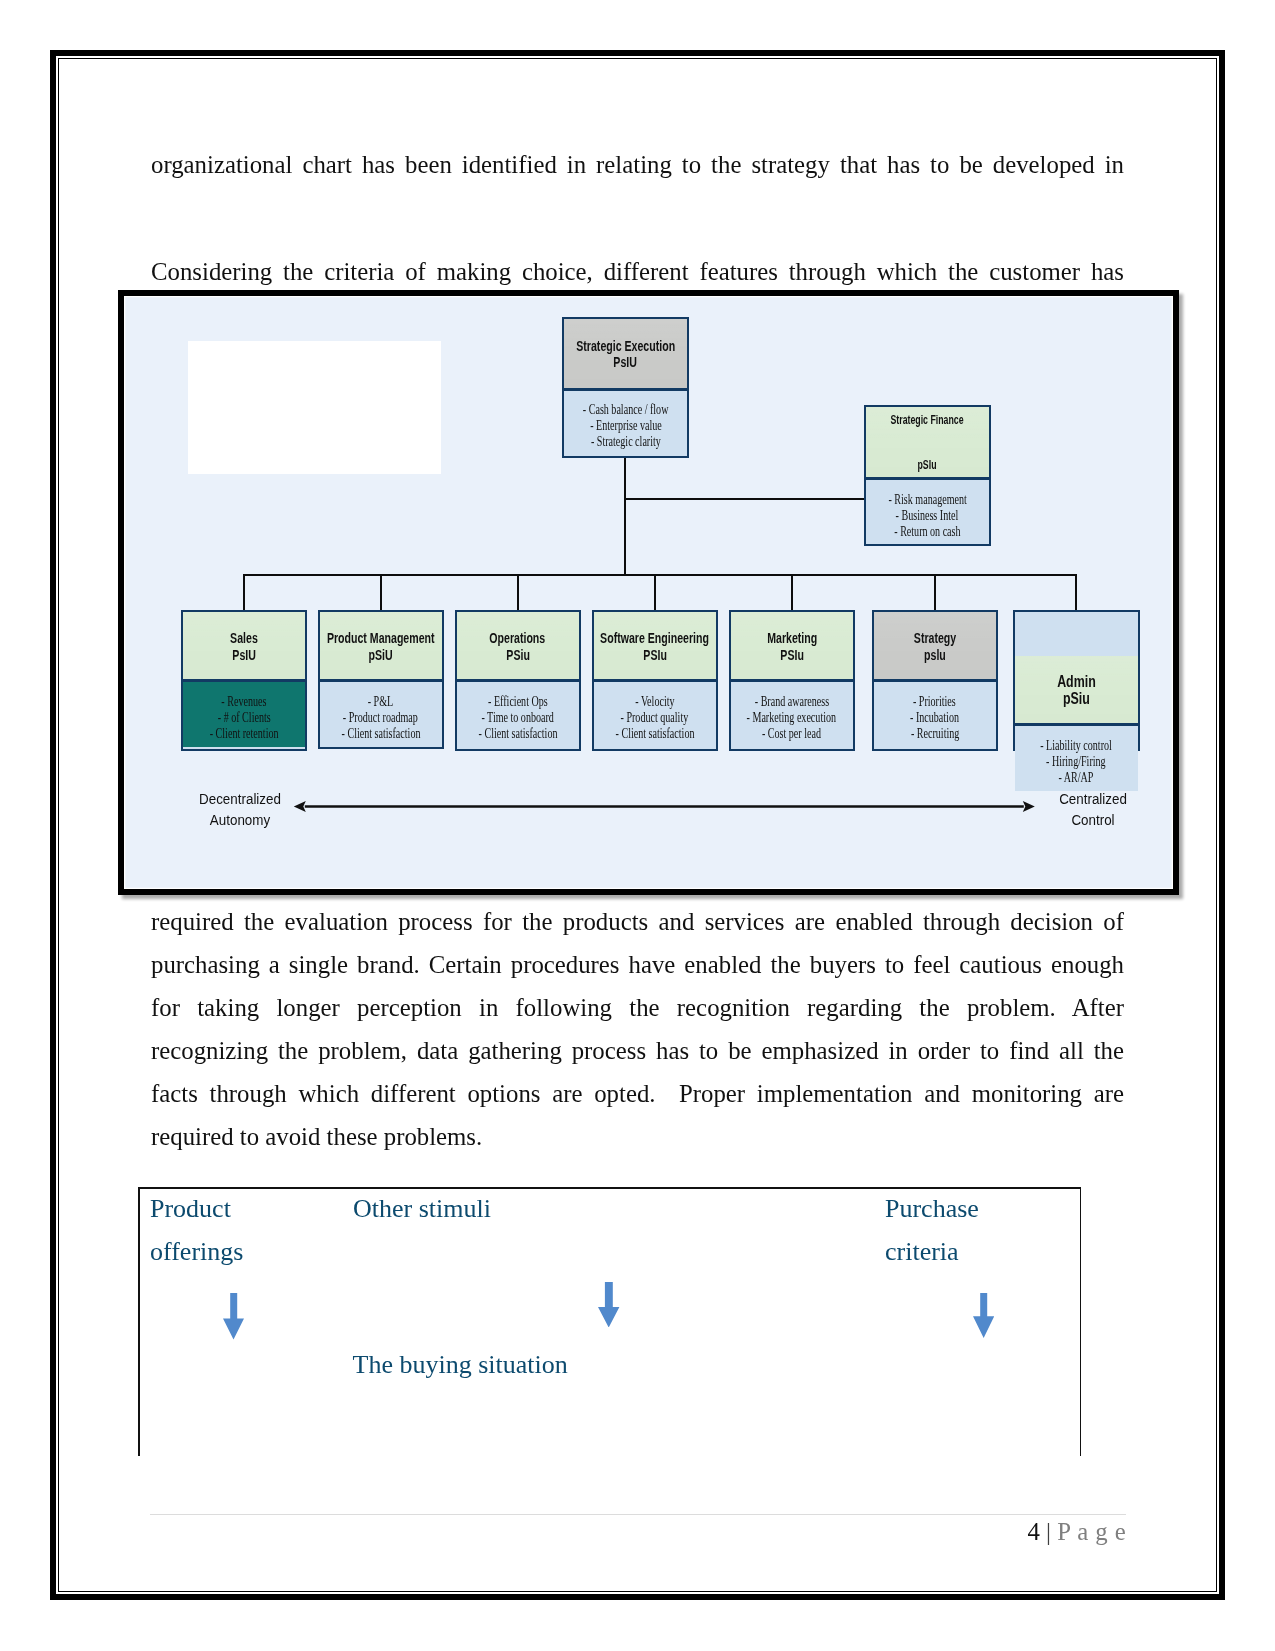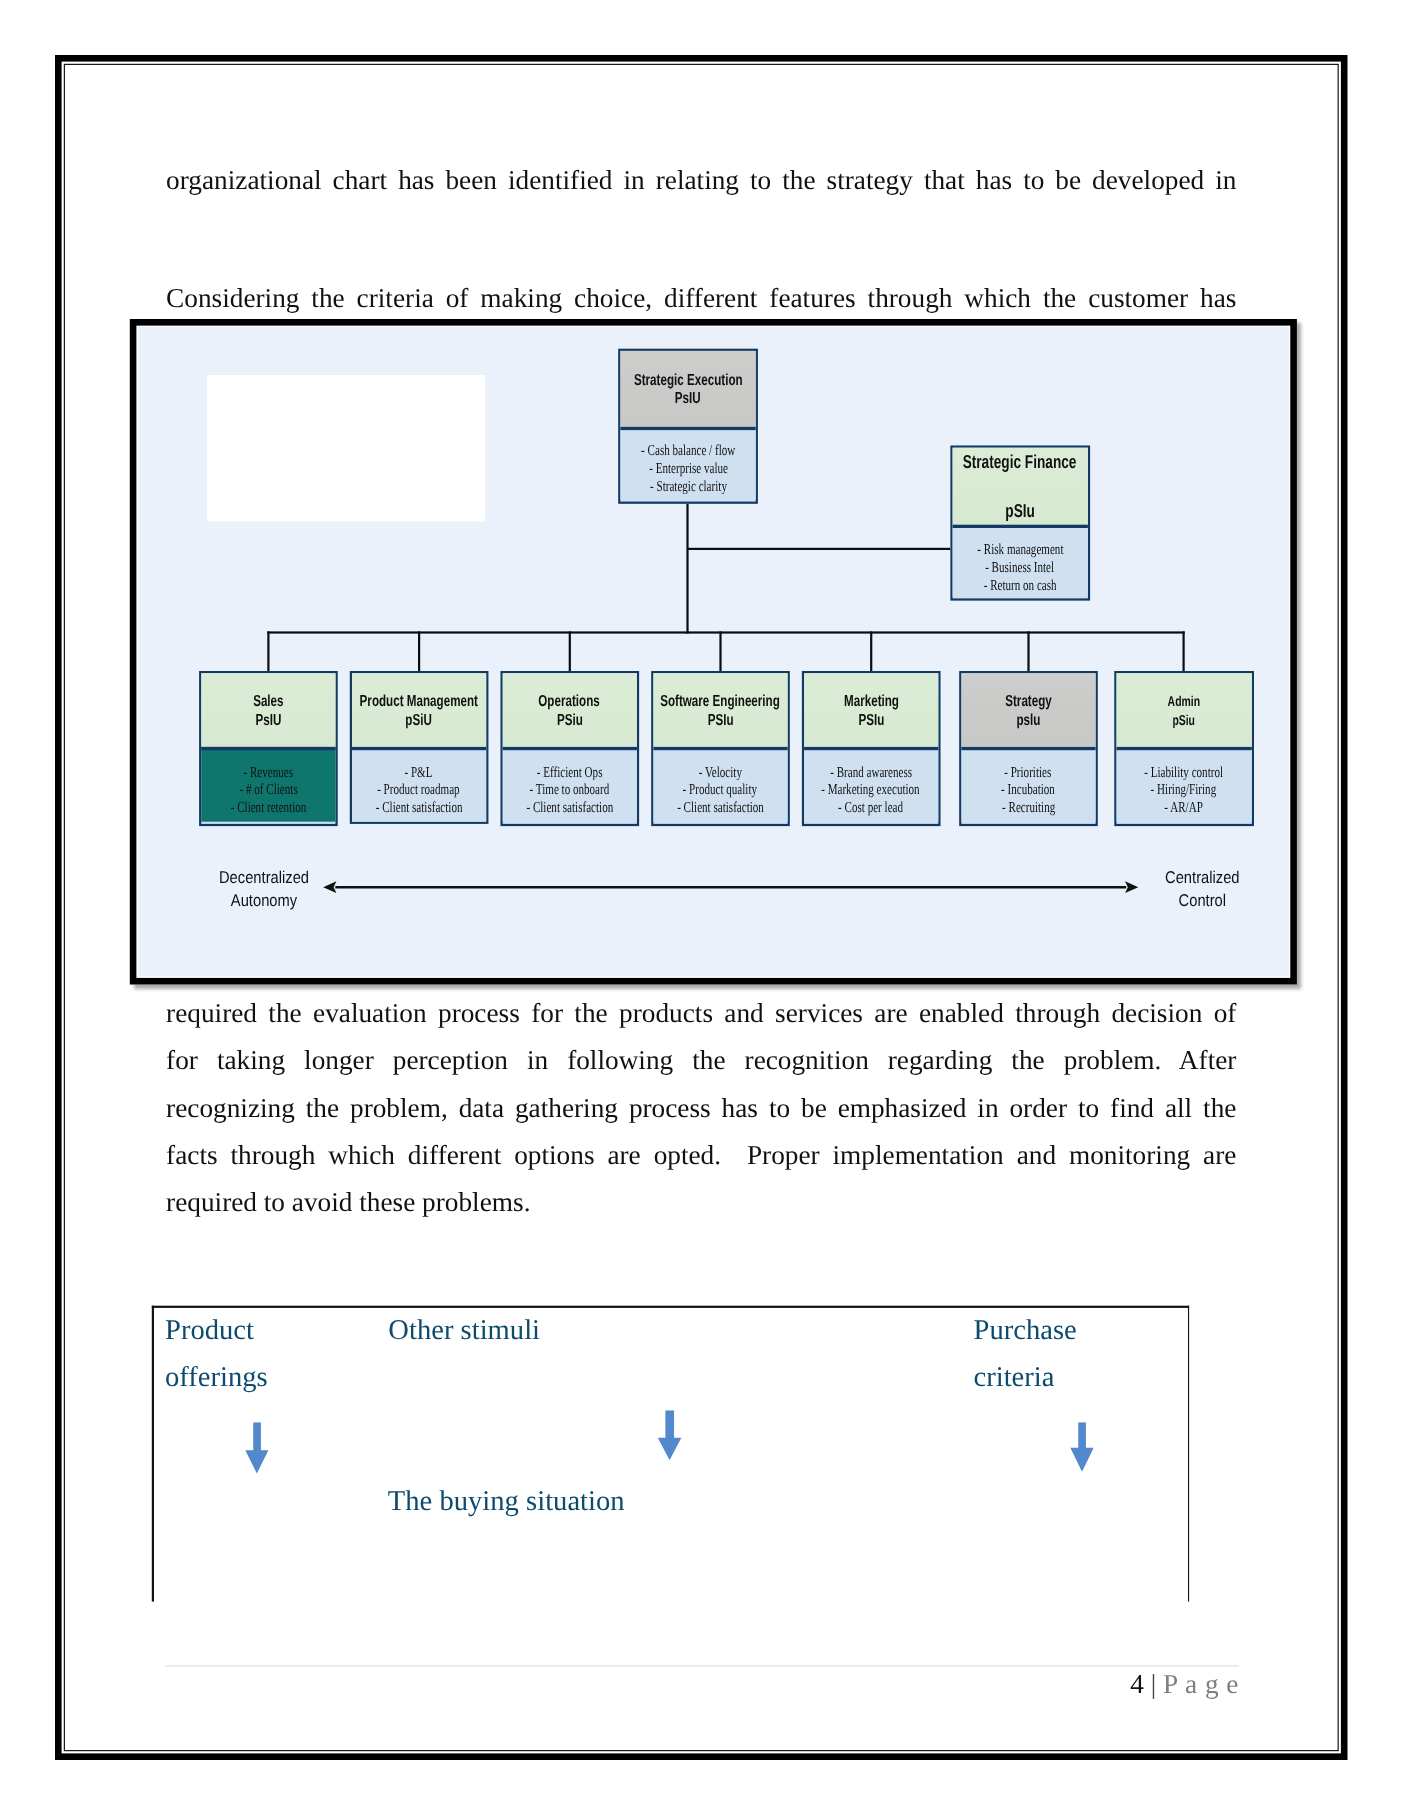--- a/index.html
+++ b/index.html
@@ -83,21 +83,21 @@
             <span>Strategic Execution</span>
             <span>PsIU</span>
           </div>
           <div class="bd" style="box-sizing:content-box;height:57.4px;font-size:13.8px;line-height:15.9528px;padding-top:6.2px;background:#cfe0f0;">
             <span>- Cash balance / flow</span>
             <span>- Enterprise value</span>
             <span>- Strategic clarity</span>
           </div>
         </div>
         <div class="node" style="left:740px;top:108.5px;width:126.5px;height:141.39999999999998px;">
-          <div class="hd" style="box-sizing:content-box;height:68.5px;font-size:17px;line-height:16.298000000000002px;padding-top:2px;background:linear-gradient(to bottom, rgba(255,255,255,0.08), rgba(255,255,255,0) 45%, rgba(0,0,0,0.008)), #d9ebd3;gap:28px;">
+          <div class="hd" style="box-sizing:content-box;height:68.5px;font-size:12px;line-height:16.298000000000002px;padding-top:2px;background:linear-gradient(to bottom, rgba(255,255,255,0.08), rgba(255,255,255,0) 45%, rgba(0,0,0,0.008)), #d9ebd3;gap:28px;">
             <span>Strategic Finance</span>
             <span>pSIu</span>
           </div>
           <div class="bd" style="box-sizing:content-box;height:53.5px;font-size:13.8px;line-height:15.9528px;padding-top:9.2px;background:#cfe0f0;">
             <span>- Risk management</span>
             <span>- Business Intel</span>
             <span>- Return on cash</span>
           </div>
         </div>
         <div class="node" style="left:56.5px;top:313.70000000000005px;width:126.5px;height:141px;">
@@ -160,21 +160,21 @@
             <span>Strategy</span>
             <span>pslu</span>
           </div>
           <div class="bd" style="box-sizing:content-box;height:59.400000000000006px;font-size:13.8px;line-height:15.9528px;padding-top:6.2px;background:#cfe0f0;">
             <span>- Priorities</span>
             <span>- Incubation</span>
             <span>- Recruiting</span>
           </div>
         </div>
         <div class="node" style="left:889px;top:313.70000000000005px;width:126.5px;height:141px;">
-          <div class="hd" style="box-sizing:content-box;height:64.7px;font-size:13px;line-height:16.298000000000002px;padding-top:2.5px;background:linear-gradient(to bottom, rgba(255,255,255,0.08), rgba(255,255,255,0) 45%, rgba(0,0,0,0.008)), #d9ebd3;">
+          <div class="hd" style="box-sizing:content-box;height:64.7px;font-size:17px;line-height:16.298000000000002px;padding-top:2.5px;background:linear-gradient(to bottom, rgba(255,255,255,0.08), rgba(255,255,255,0) 45%, rgba(0,0,0,0.008)), #d9ebd3;margin-top:44px;">
             <span>Admin</span>
             <span>pSiu</span>
           </div>
           <div class="bd" style="box-sizing:content-box;height:59.400000000000006px;font-size:13.8px;line-height:15.9528px;padding-top:6.2px;background:#cfe0f0;">
             <span>- Liability control</span>
             <span>- Hiring/Firing</span>
             <span>- AR/AP</span>
           </div>
         </div>
         <svg style="position:absolute;left:0;top:0;width:1049px;height:593px;overflow:visible;">
@@ -188,20 +188,21 @@
         </div>
         <div class="axis-lbl" style="left:909px;top:492px;width:120px;">
           <div>Centralized</div>
           <div>Control</div>
         </div>
       </div>
   </div>
 
   <div class="para" id="para3" style="left:151px;top:899.9px;width:973px;">
       <div class="pline">required the evaluation process for the products and services are enabled through decision of</div>
+      <div class="pline">purchasing a single brand. Certain procedures have enabled the buyers to feel cautious enough</div>
       <div class="pline">for taking longer perception in following the recognition regarding the problem. After</div>
       <div class="pline">recognizing the problem, data gathering process has to be emphasized in order to find all the</div>
       <div class="pline">facts through which different options are opted.  Proper implementation and monitoring are</div>
       <div class="pline plast">required to avoid these problems.</div>
     </div>
 
   <div id="tbl-root">
       <div class="tbl-ln" style="left:138px;top:1187px;width:943px;height:1.5px;"></div>
       <div class="tbl-ln" style="left:138px;top:1187px;width:1.5px;height:269px;"></div>
       <div class="tbl-ln" style="left:1079.5px;top:1187px;width:1.5px;height:269px;"></div>

